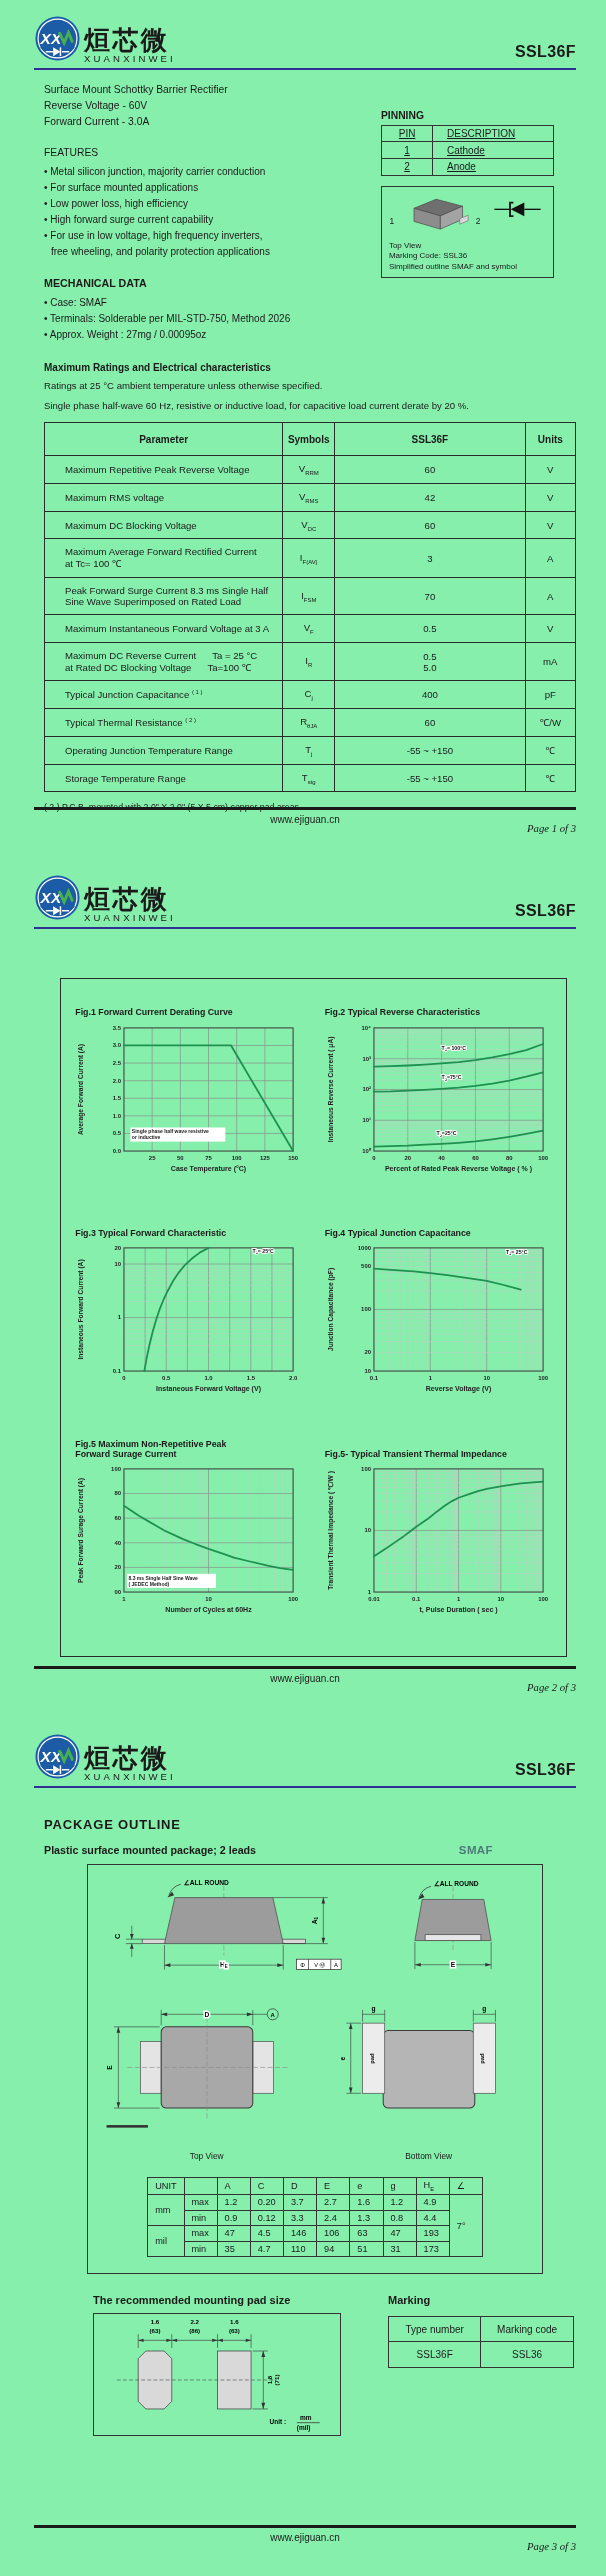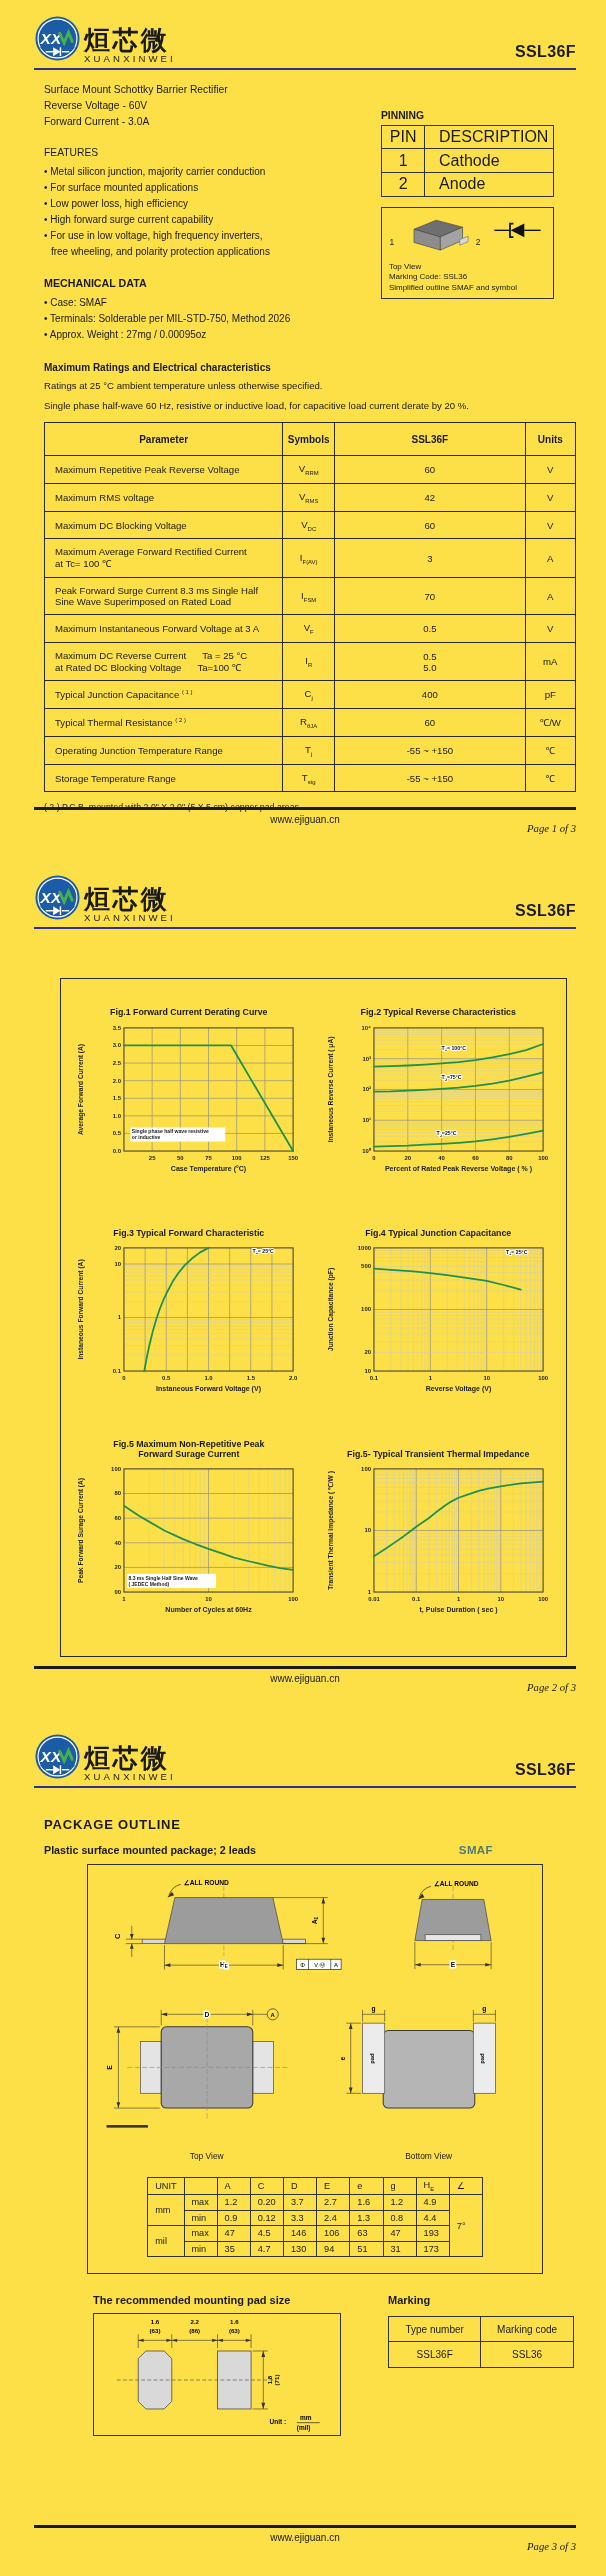--- a/index.html
+++ b/index.html
@@ -1,16 +1,16 @@
 <!DOCTYPE html>
 <html style="--navy: #2e3192; --teal: #4e7a7a;font-size:12.2px"><head>
 <meta charset="utf-8">
 <style>
   html,body{margin:0;padding:0;background:#fff;}
-  .canvas{width:607px;height:2576px;background:#fde047;font-family:"Liberation Sans",sans-serif;color:#1a1a1a;position:relative;}
+  .canvas{width:607px;height:2576px;background:#86efac;font-family:"Liberation Sans",sans-serif;color:#1a1a1a;position:relative;}
   .page{height:859px;position:relative;overflow:hidden;}
   
   .ds-header{padding-top:15.3px;margin:0 31px 0 34px;position:relative;}
   .logo-row{display:flex;align-items:flex-start;}
   .logo-circle{flex:0 0 auto;margin-right:3.1px;}
   .logo-names{display:flex;flex-direction:column;justify-content:flex-end;height:49px;}
   .logo-cn{font-size:26px;font-weight:bold;line-height:1;letter-spacing:2.3px;}
   .logo-en{font-size:9.6px;letter-spacing:3.1px;margin-top:0.8px;}
   .part-no{position:absolute;right:0;bottom:4.6px;font-size:16px;font-weight:bold;letter-spacing:0.4px;}
   .header-rule{height:2.3px;background:var(--navy,#2e3192);margin:2.3px 31px 0 34px;}
@@ -23,42 +23,42 @@
   
   .p1-body{margin:12.2px 31px 0 44px;position:relative;}
   .intro-line{font-size:10.3px;line-height:1.55;}
   .sec-title{font-size:10.3px;margin:17px 0 6.1px;}
   .sec-title.bold{font-weight:bold;font-size:10.7px;}
   .feat-item{font-size:10px;line-height:1.6;}
   .feat-cont{font-size:10px;line-height:1.6;padding-left:6.9px;}
   .blt::before{content:"• ";}
   .pin-col{position:absolute;left:337px;top:28px;width:173px;}
   .pin-title{font-weight:bold;font-size:10.3px;margin-bottom:3.8px;}
-  .pin-table{width:100%;border-collapse:collapse;font-size:16px;}
+  .pin-table{width:100%;border-collapse:collapse;font-size:10px;text-decoration:underline;}
   .pin-table th,.pin-table td{border:1.1px solid #333;padding:2.3px 4.6px;font-weight:normal;}
   .pin-table th:first-child,.pin-table td:first-child{width:41px;text-align:center;}
   .pin-table th:last-child,.pin-table td:last-child{padding-left:13.8px;text-align:left;}
   .pkg-box{border:1.1px solid #333;margin-top:10px;height:81px;position:relative;padding:4.6px 6.1px;}
   .pkg-caption{position:absolute;left:6.9px;bottom:3.8px;font-size:8px;line-height:1.35;}
   .pkg-pins{position:absolute;left:6.1px;top:6.1px;display:flex;align-items:center;}
   .pkg-num{font-size:8.4px;margin:10.7px 3.1px 0 1.5px;}
   .diode-sym{position:absolute;right:10.7px;top:12.2px;}
   .ratings{margin-top:18.4px;}
   .r-title{font-size:10px;font-weight:bold;}
   .r-sub{font-size:9.6px;line-height:1.55;margin-top:6px;}
   .r-table{width:100%;border-collapse:collapse;margin-top:7.7px;font-size:9.6px;}
   .r-table th,.r-table td{border:1.1px solid #2a2a2a;text-align:center;vertical-align:middle;}
   .r-table th{font-size:10px;padding:10.7px 4.6px;}
   .r-table td{padding:6.9px 6.1px;}
-  .r-table td.col-param{text-align:left;padding-left:10px;}
+  .r-table td.col-param{text-align:left;padding-left:20px;}
   .col-param{width:45%;} .col-sym{width:9.5%;} .col-val{width:36%;} .col-unit{width:9.5%;}
   .r-notes{margin-top:7.7px;font-size:8.8px;line-height:1.7;}
   
   .figures-box{border:1.5px solid #2a2a2a;margin:49px 40px 0 60px;padding:15.3px 3.1px 12.2px;display:grid;grid-template-columns:1fr 1fr;row-gap:12.2px;justify-items:center;}
-  .fig-title{font-size:8.8px;font-weight:bold;text-align:center;height:23px;display:flex;flex-direction:column;justify-content:flex-end;margin-bottom:1.5px;}
+  .fig-title{font-size:8.8px;font-weight:bold;text-align:left;height:23px;display:flex;flex-direction:column;justify-content:flex-end;margin-bottom:1.5px;}
   .chart{width:227px;}
   
   .p3-body{margin:29px 31px 0 44px;}
   .outline-title{font-size:13px;font-weight:bold;letter-spacing:0.8px;}
   .outline-subrow{display:flex;justify-content:space-between;align-items:baseline;margin-top:12.2px;}
   .outline-sub{font-size:10.7px;font-weight:bold;}
   .smaf{color:var(--teal,#4e7a7a);font-size:11.5px;font-weight:bold;margin-right:83px;letter-spacing:0.4px;}
   .outline-box{border:1.1px solid #333;margin-top:7.7px;margin-left:43px;width:439px;padding:10.7px 7.7px 15.3px;}
   .ob-row{display:flex;justify-content:space-around;align-items:flex-end;}
   .ob-fig{text-align:center;}
@@ -886,21 +886,21 @@
                 <td>146</td>
                 <td>106</td>
                 <td>63</td>
                 <td>47</td>
                 <td>193</td>
               </tr>
               <tr>
                 <td>min</td>
                 <td>35</td>
                 <td>4.7</td>
-                <td>130</td>
+                <td>110</td>
                 <td>94</td>
                 <td>51</td>
                 <td>31</td>
                 <td>173</td>
               </tr>
             </tbody>
         </table>
       </div>
 
       <div class="pad-section">

